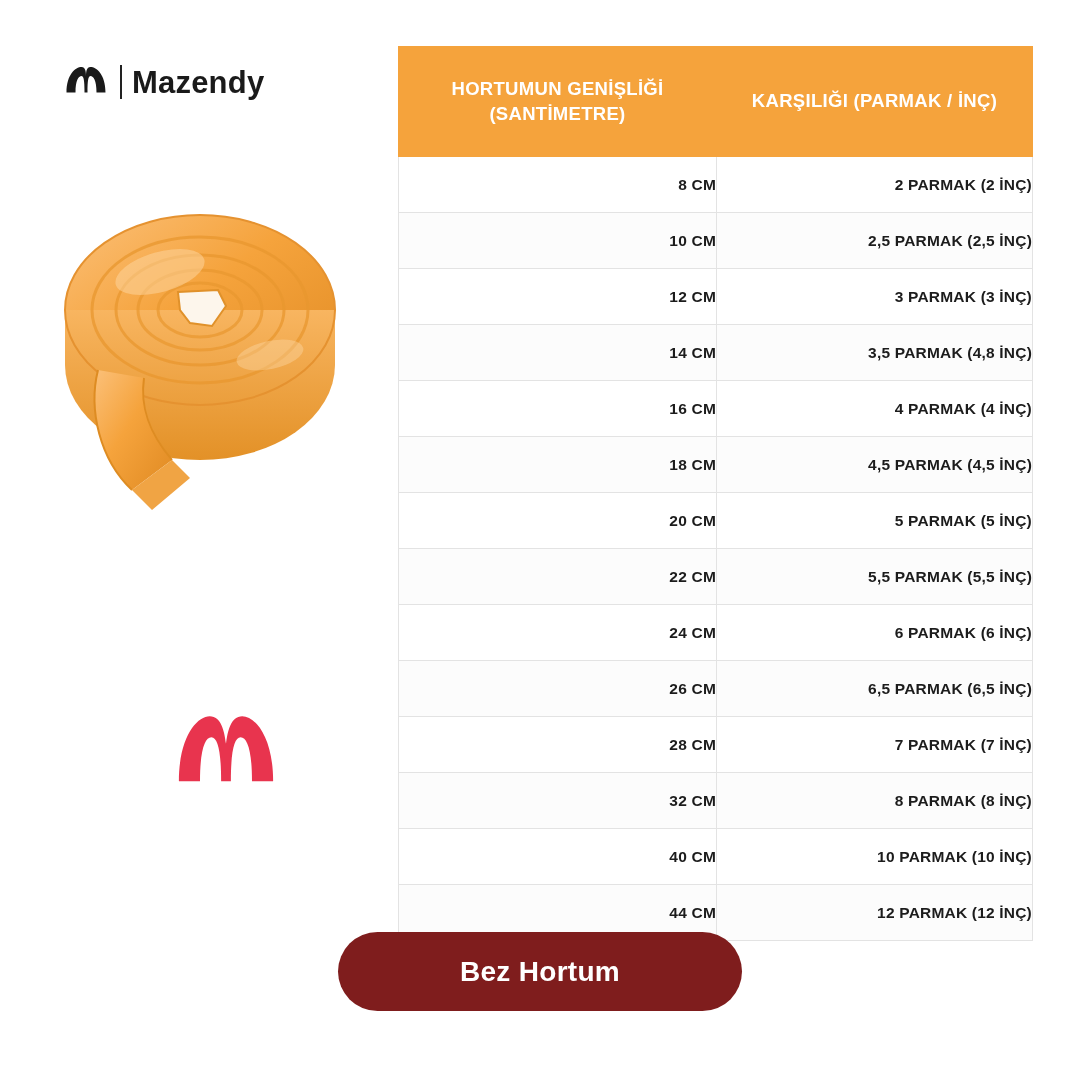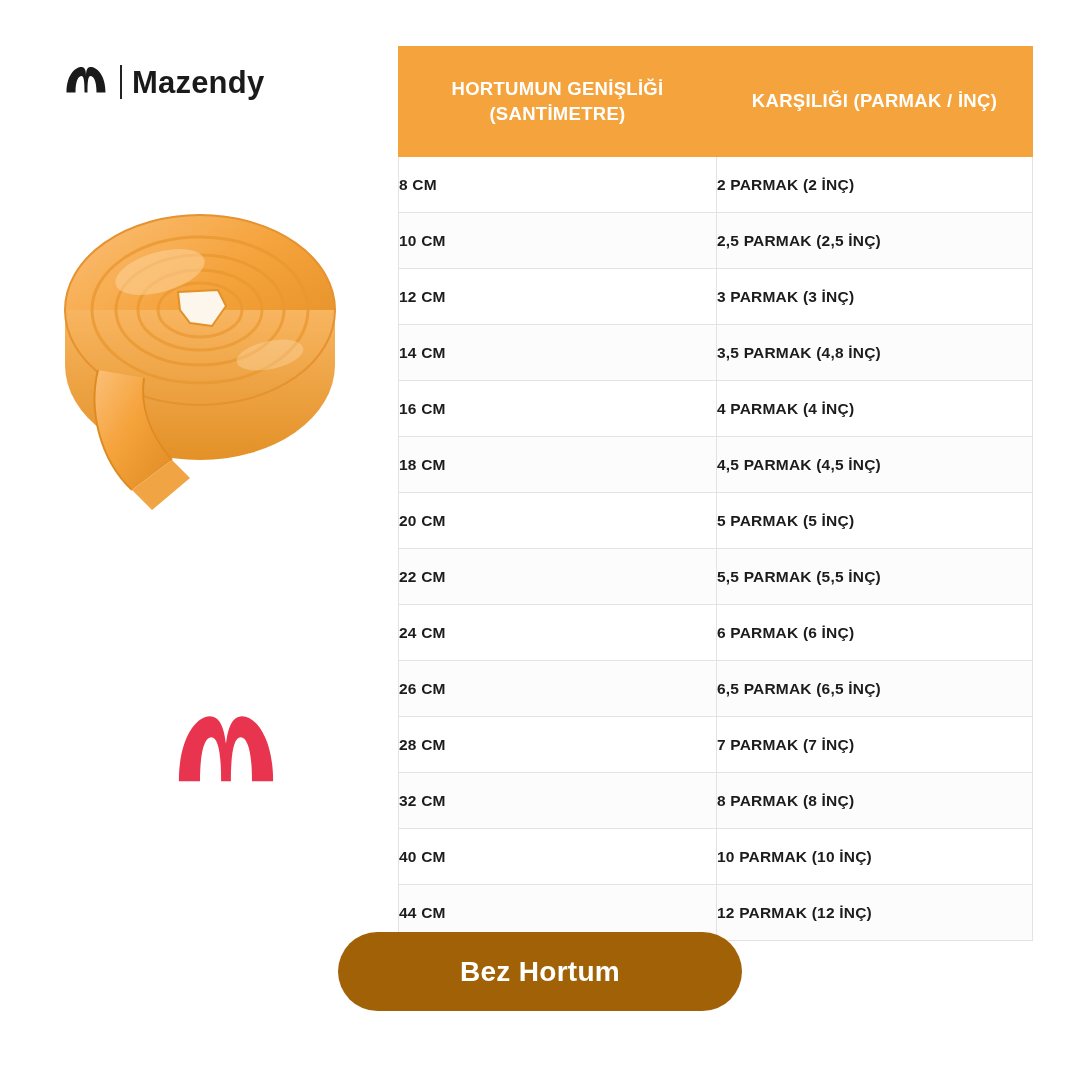--- a/index.html
+++ b/index.html
@@ -94,39 +94,39 @@
     padding: 18px 10px;
     text-align: center;
     border: 1px solid #F5A33C;
     height: 110px;
     vertical-align: middle;
   }
   table.size-table td {
     font-size: 15.5px;
     font-weight: bold;
     color: #1c1c1c;
-    text-align: left;
+    text-align: right;
     border: 1px solid #e3e3e3;
     height: 56px;
     vertical-align: middle;
     letter-spacing: 0.2px;
     background: #ffffff;
   }
   table.size-table tbody tr:nth-child(even) td { background: #fcfcfc; }
   table.size-table col.c1 { width: 318px; }
   table.size-table col.c2 { width: 316px; }
 
   
   .cta {
     position: absolute;
     left: 338px;
     top: 932px;
     width: 404px;
     height: 79px;
-    background: #a16207;
+    background: #7f1d1d;
     border-radius: 40px;
     color: #ffffff;
     font-size: 28px;
     font-weight: bold;
     display: flex;
     align-items: center;
     justify-content: center;
     letter-spacing: 0.3px;
     border: none;
     cursor: pointer;

